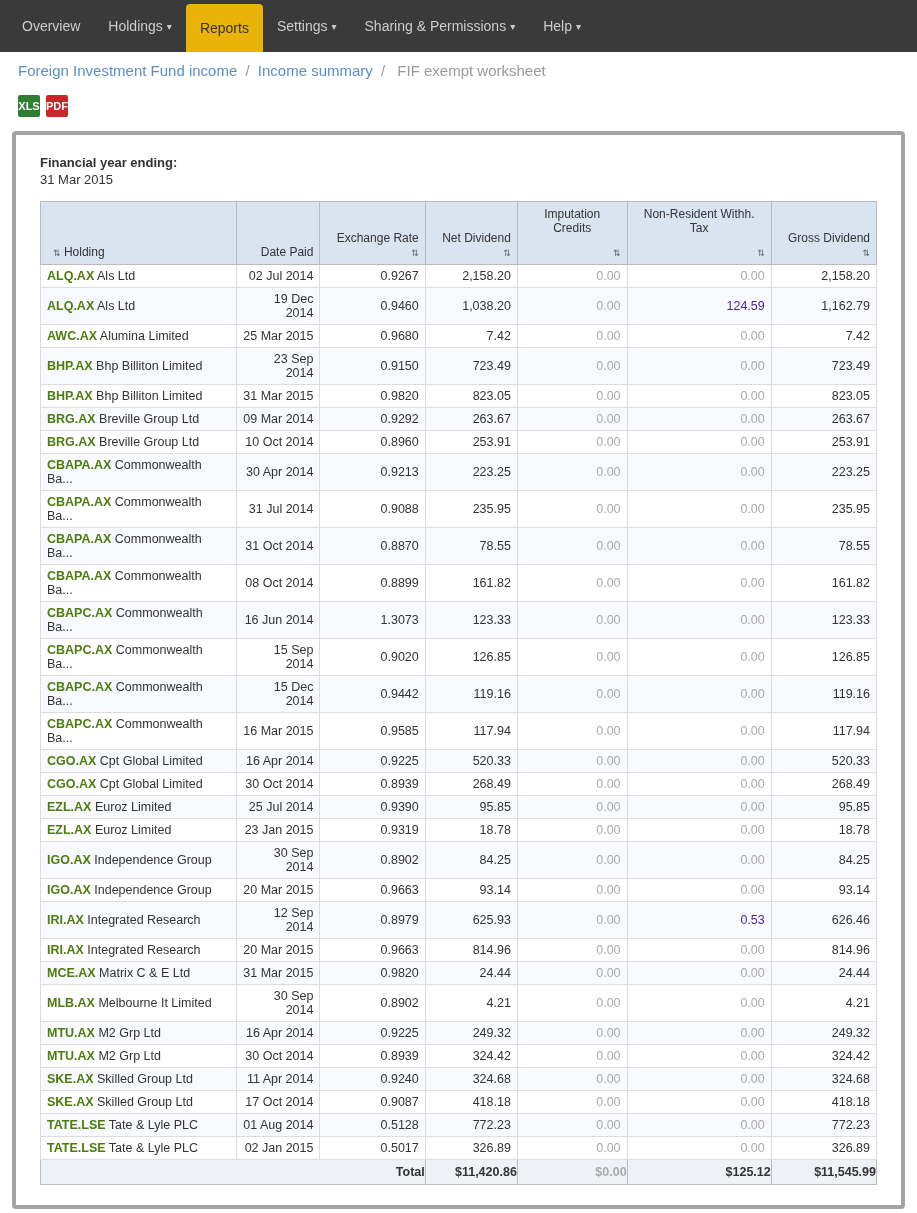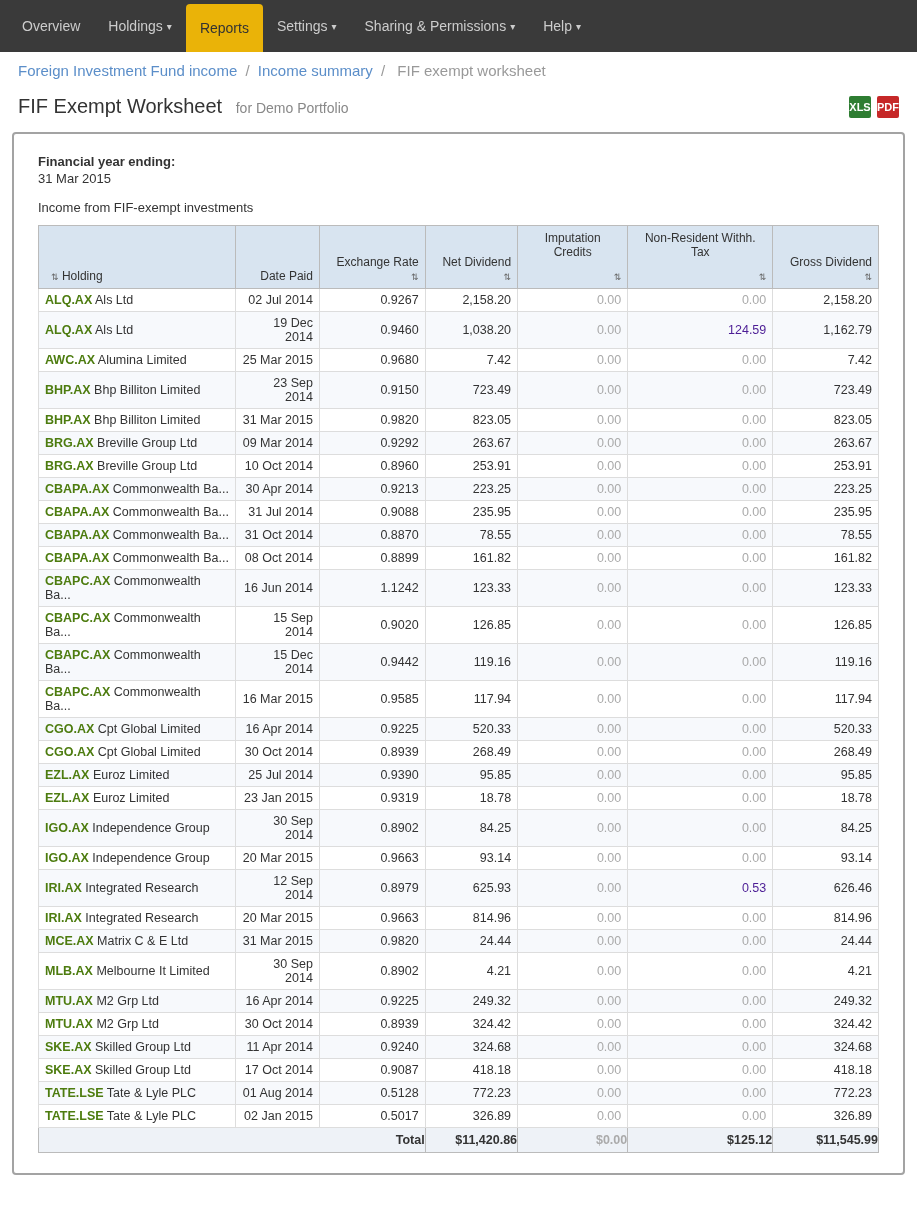--- a/index.html
+++ b/index.html
@@ -63,21 +63,21 @@
       border-radius: 2px;
       font-size: 14px;
       font-weight: bold;
     }
     .export-icon.xlsx { background: #2e7d32; color: #fff; font-size: 11px; }
     .export-icon.pdf { background: #c62828; color: #fff; font-size: 11px; }
 
     
     .content-panel {
       margin: 0 12px 20px;
-      border: 2px solid #a3a3a3;
+      border: 4px solid #a3a3a3;
       border-radius: 4px;
       padding: 20px 24px;
       background: #fff;
     }
 
     .fin-year-label { font-weight: bold; font-size: 13px; margin-bottom: 2px; }
     .fin-year-value { font-size: 13px; margin-bottom: 14px; }
     .section-title { font-size: 13px; margin-bottom: 10px; }
 
     
@@ -173,34 +173,29 @@
 
 <div class="breadcrumb">
   <a>Foreign Investment Fund income</a>
   <span> / </span>
   <a>Income summary</a>
   <span> / </span>
   <span>FIF exempt worksheet</span>
 </div>
 
 <div class="page-title-row">
-  <h1 class="page-title">
-    <span>FIF Exempt Worksheet</span>
-    <span class="subtitle">for Demo Portfolio</span>
-  </h1>
   <div class="export-icons">
     <div class="export-icon xlsx">XLS</div>
     <div class="export-icon pdf">PDF</div>
   </div>
 </div>
 
 <div class="content-panel">
   <div class="fin-year-label">Financial year ending:</div>
   <div class="fin-year-value">31 Mar 2015</div>
-  <div class="section-title">Income from FIF-exempt investments</div>
 
   <table class="data-table">
     <thead>
       <tr>
         <th class="col-holding" rowspan="2">
           <span class="sort-icon">⇅</span>
           <span>Holding</span>
         </th>
         <th rowspan="2">
           <div>Date Paid</div>
@@ -365,21 +360,21 @@
     <td class="zero-val">0.00</td>
     <td class="zero-val">0.00</td>
     <td>161.82</td>
   </tr>
         <tr>
     <td class="col-holding">
       <span class="ticker">CBAPC.AX</span>
       <span class="company"> Commonwealth Ba...</span>
     </td>
     <td>16 Jun 2014</td>
-    <td>1.1242</td>
+    <td>1.3073</td>
     <td>123.33</td>
     <td class="zero-val">0.00</td>
     <td class="zero-val">0.00</td>
     <td>123.33</td>
   </tr>
         <tr>
     <td class="col-holding">
       <span class="ticker">CBAPC.AX</span>
       <span class="company"> Commonwealth Ba...</span>
     </td>

